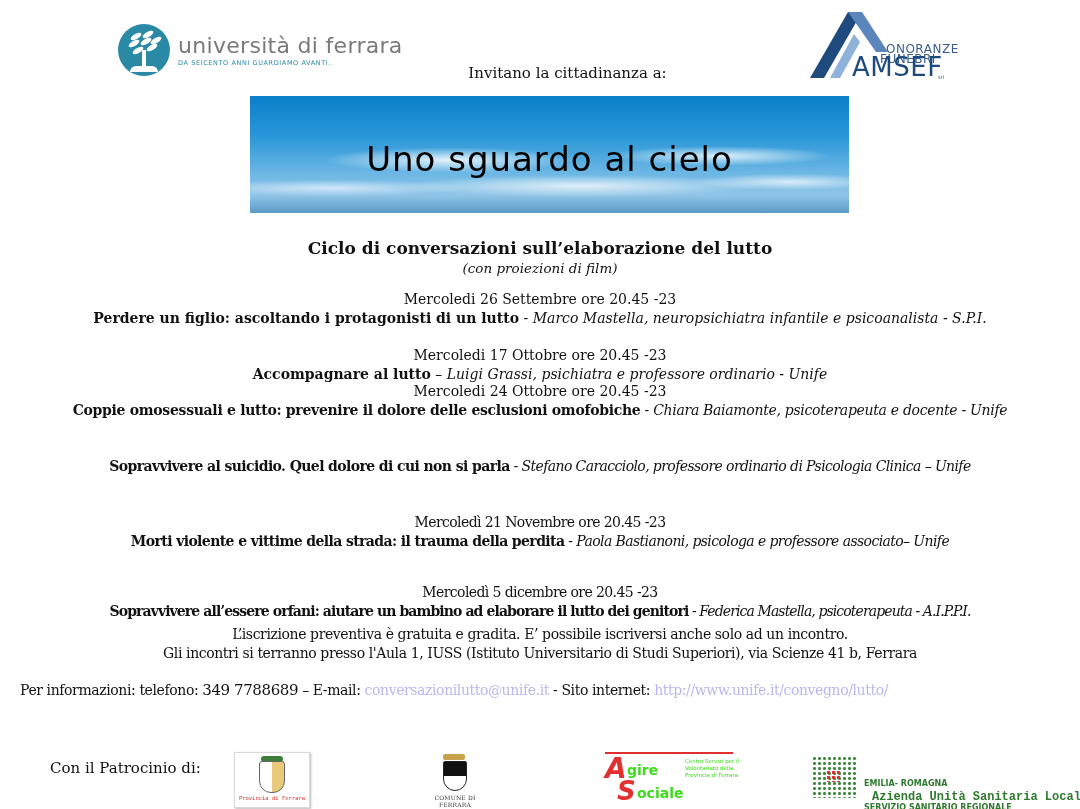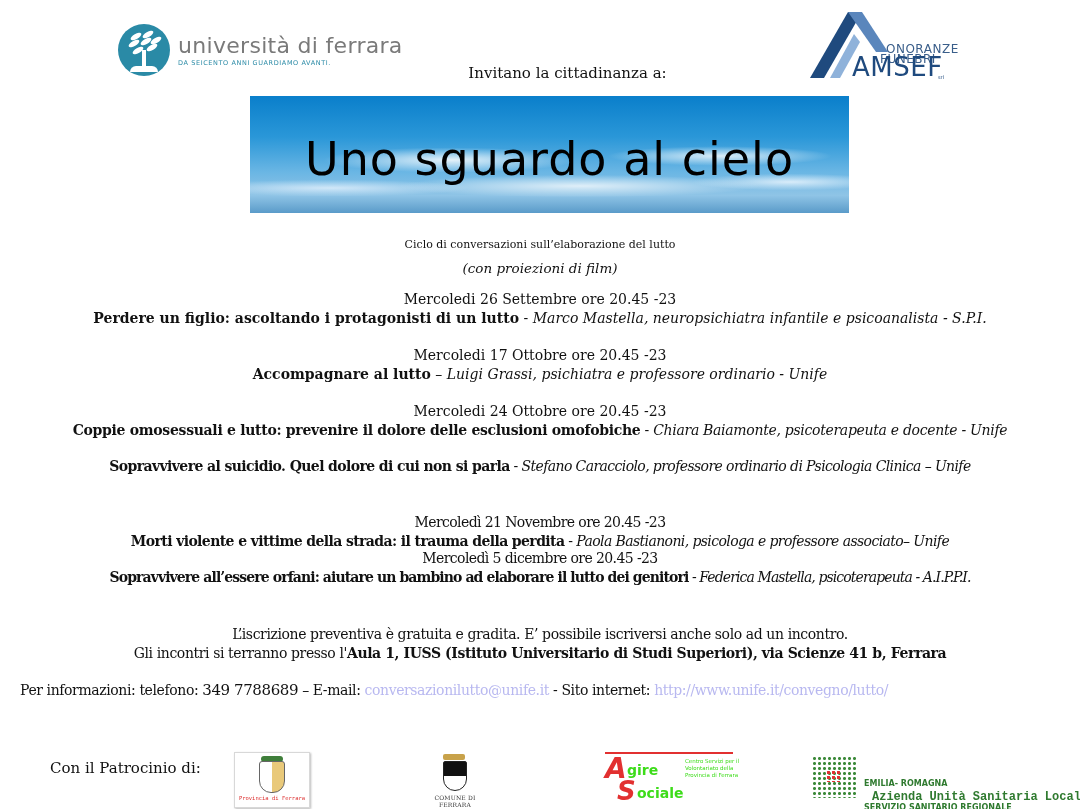--- a/index.html
+++ b/index.html
@@ -28,36 +28,36 @@
     
     .banner { left: 250px; top: 96px; width: 599px; height: 117px;
       background:
         radial-gradient(ellipse 180px 18px at 200px 64px, rgba(255,255,255,0.85), rgba(255,255,255,0) 70%),
         radial-gradient(ellipse 160px 14px at 470px 60px, rgba(255,255,255,0.8), rgba(255,255,255,0) 70%),
         radial-gradient(ellipse 260px 16px at 330px 90px, rgba(255,255,255,0.75), rgba(255,255,255,0) 70%),
         radial-gradient(ellipse 200px 12px at 80px 92px, rgba(235,245,255,0.75), rgba(255,255,255,0) 70%),
         radial-gradient(ellipse 140px 12px at 540px 86px, rgba(240,248,255,0.8), rgba(255,255,255,0) 70%),
         linear-gradient(180deg, #0a7fcb 0%, #2a97d8 35%, #6ab6e4 65%, #8fc4e6 85%, #5a9bc9 100%);
       display: flex; align-items: center; justify-content: center; }
-    .banner-title { font-family: "DejaVu Sans", sans-serif; font-size: 46px; color: #000; letter-spacing: 1px; margin-top: 8px; }
+    .banner-title { font-family: "DejaVu Sans", sans-serif; font-size: 34px; color: #000; letter-spacing: 1px; margin-top: 8px; }
 
     .center-block { left: 0; width: 1080px; text-align: center; }
-    .cycle-title { top: 238px; font-size: 11px; font-weight: normal; }
+    .cycle-title { top: 238px; font-size: 17px; font-weight: bold; }
     .cycle-sub { top: 260px; font-size: 13.5px; font-style: italic; text-align: center; }
 
     .event { left: 0; width: 1080px; text-align: center; }
     .event .date { font-size: 14px; line-height: 19px; }
     .event .line { font-size: 14px; line-height: 19px; white-space: nowrap; }
     .event .title { font-weight: bold; }
     .event .speaker { font-style: italic; }
     .narrow { letter-spacing: -0.6px; }
 
     .info1 { top: 626px; font-size: 14px; letter-spacing: -0.4px; }
     .info2 { top: 645px; font-size: 14px; letter-spacing: -0.4px; }
-    .info2 b { font-weight: bold; }
+    .info2 b { font-weight: normal; }
 
     .contact { left: 20px; top: 681px; font-size: 14px; white-space: nowrap; letter-spacing: -0.4px; }
     .contact .phone { font-weight: normal; font-size: 15px; }
     .contact .link { color: #b8b8f0; }
 
     .patron { left: 50px; top: 759px; font-size: 15px; }
 
     
     .prov-logo { left: 234px; top: 752px; width: 74px; height: 54px; border: 1px solid #d8d8d8; background: #fff; box-shadow: 1px 1px 2px #bbb; }
     .prov-shield { position: absolute; left: 24px; top: 8px; width: 24px; height: 30px; border-radius: 3px 3px 12px 12px; background: linear-gradient(90deg, #ffffff 0 50%, #e9c97a 50% 100%); border: 1px solid #666; }
@@ -135,41 +135,41 @@
   </div>
 </div>
 
 <div class="abs event" style="top:346px">
   <div class="date">Mercoledi 17 Ottobre ore 20.45 -23</div>
   <div class="line">
     <span class="title">Accompagnare al lutto</span><span> – </span><span class="speaker">Luigi Grassi, psichiatra e professore ordinario - Unife</span>
   </div>
 </div>
 
-<div class="abs event" style="top:402px">
+<div class="abs event" style="top:382px">
   <div class="date">Mercoledi 24 Ottobre ore 20.45 -23</div>
   <div class="line narrow" style="letter-spacing:-0.3px">
     <span class="title">Coppie omosessuali e lutto: prevenire il dolore delle esclusioni omofobiche</span><span> - </span><span class="speaker">Chiara Baiamonte, psicoterapeuta e docente - Unife</span>
   </div>
 </div>
 
 <div class="abs event" style="top:457px">
   <div class="line narrow">
     <span class="title">Sopravvivere al suicidio. Quel dolore di cui non si parla</span><span> - </span><span class="speaker">Stefano Caracciolo, professore ordinario di Psicologia Clinica – Unife</span>
   </div>
 </div>
 
 <div class="abs event" style="top:513px">
   <div class="date narrow">Mercoledì 21 Novembre ore 20.45 -23</div>
   <div class="line narrow">
     <span class="title">Morti violente e vittime della strada: il trauma della perdita</span><span> - </span><span class="speaker">Paola Bastianoni, psicologa e professore associato– Unife</span>
   </div>
 </div>
 
-<div class="abs event" style="top:549px">
+<div class="abs event" style="top:583px">
   <div class="date narrow">Mercoledì 5 dicembre ore 20.45 -23</div>
   <div class="line narrow" style="letter-spacing:-0.9px">
     <span class="title">Sopravvivere all’essere orfani: aiutare un bambino ad elaborare il lutto dei genitori</span><span> - </span><span class="speaker">Federica Mastella, psicoterapeuta - A.I.P.P.I.</span>
   </div>
 </div>
 
 <div class="abs center-block info1">L’iscrizione preventiva è gratuita e gradita. E’ possibile iscriversi anche solo ad un incontro.</div>
 <div class="abs center-block info2">
   <span>Gli incontri si terranno presso l'</span><b>Aula 1, IUSS (Istituto Universitario di Studi Superiori),  via Scienze 41 b, Ferrara</b>
 </div>

